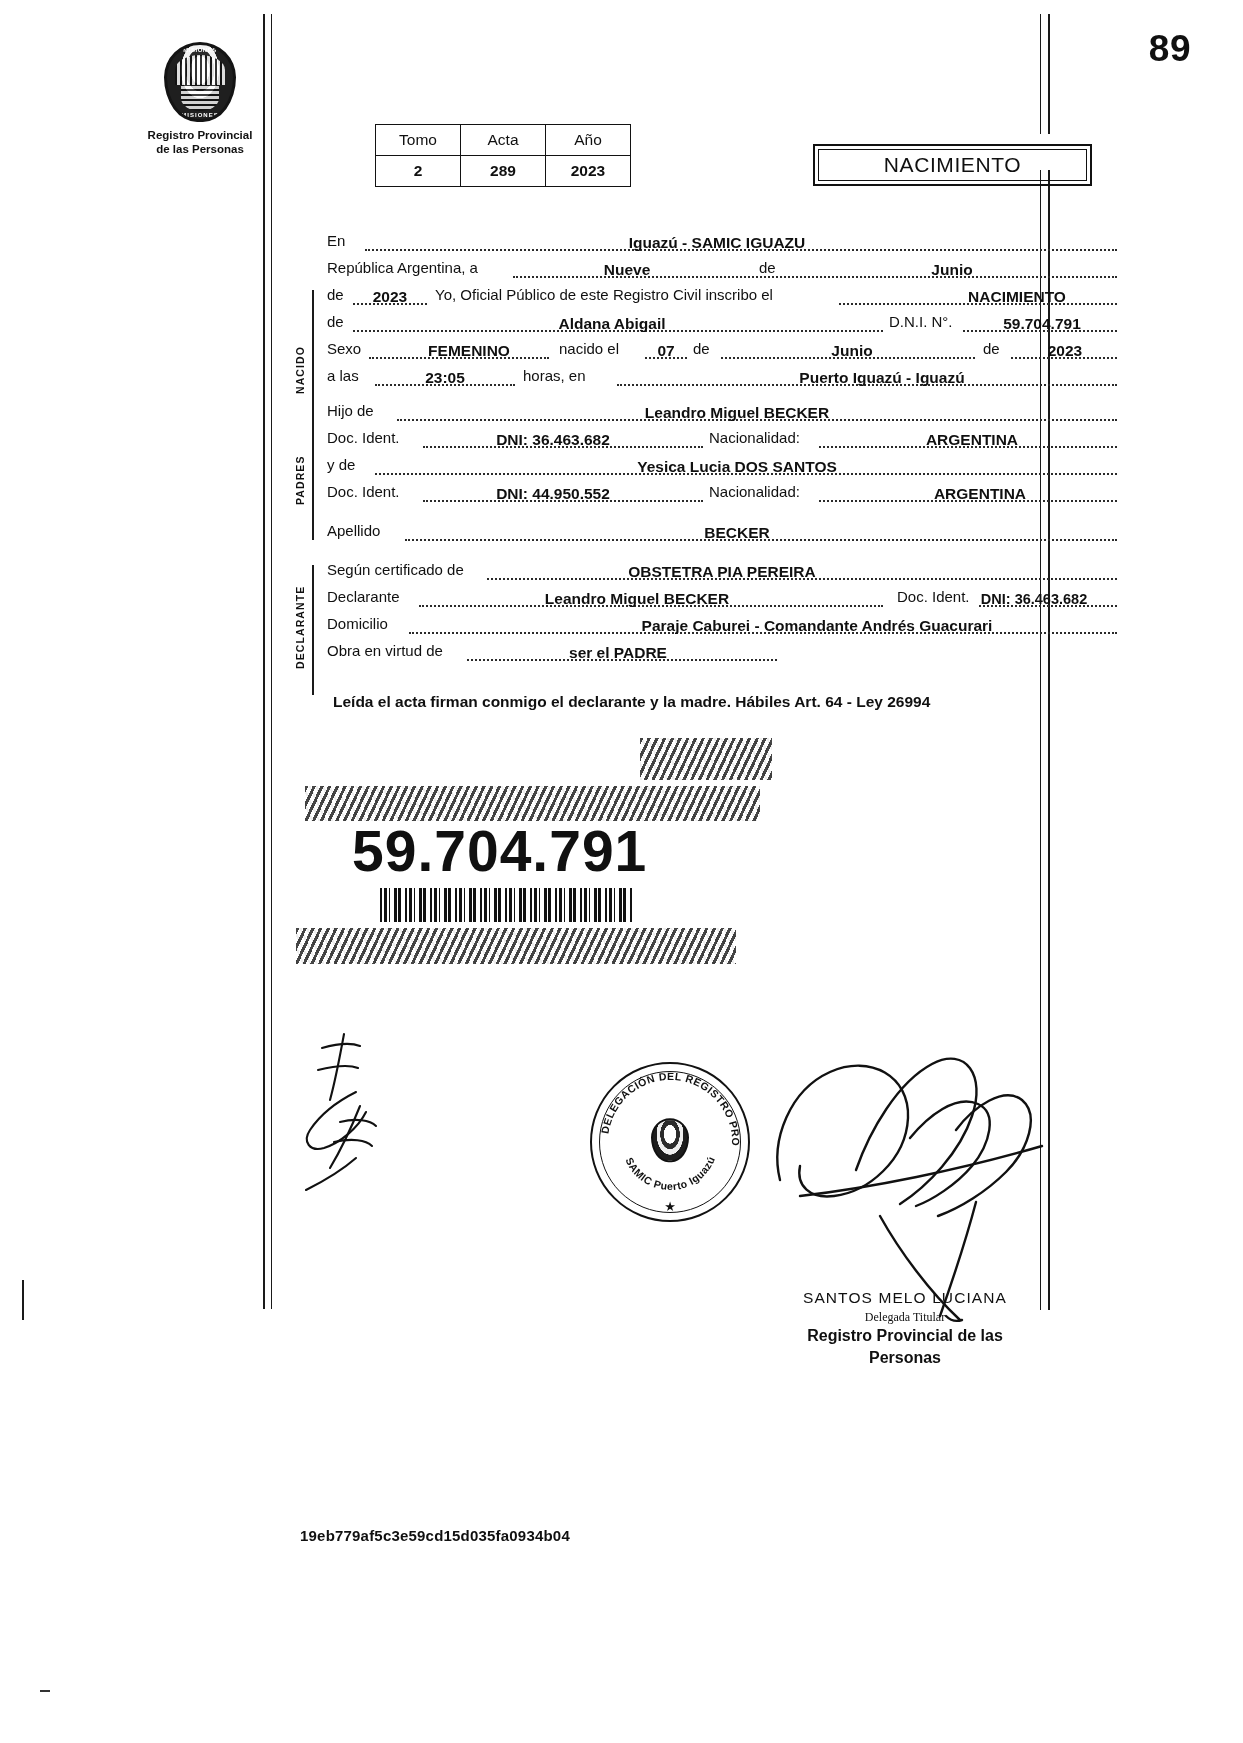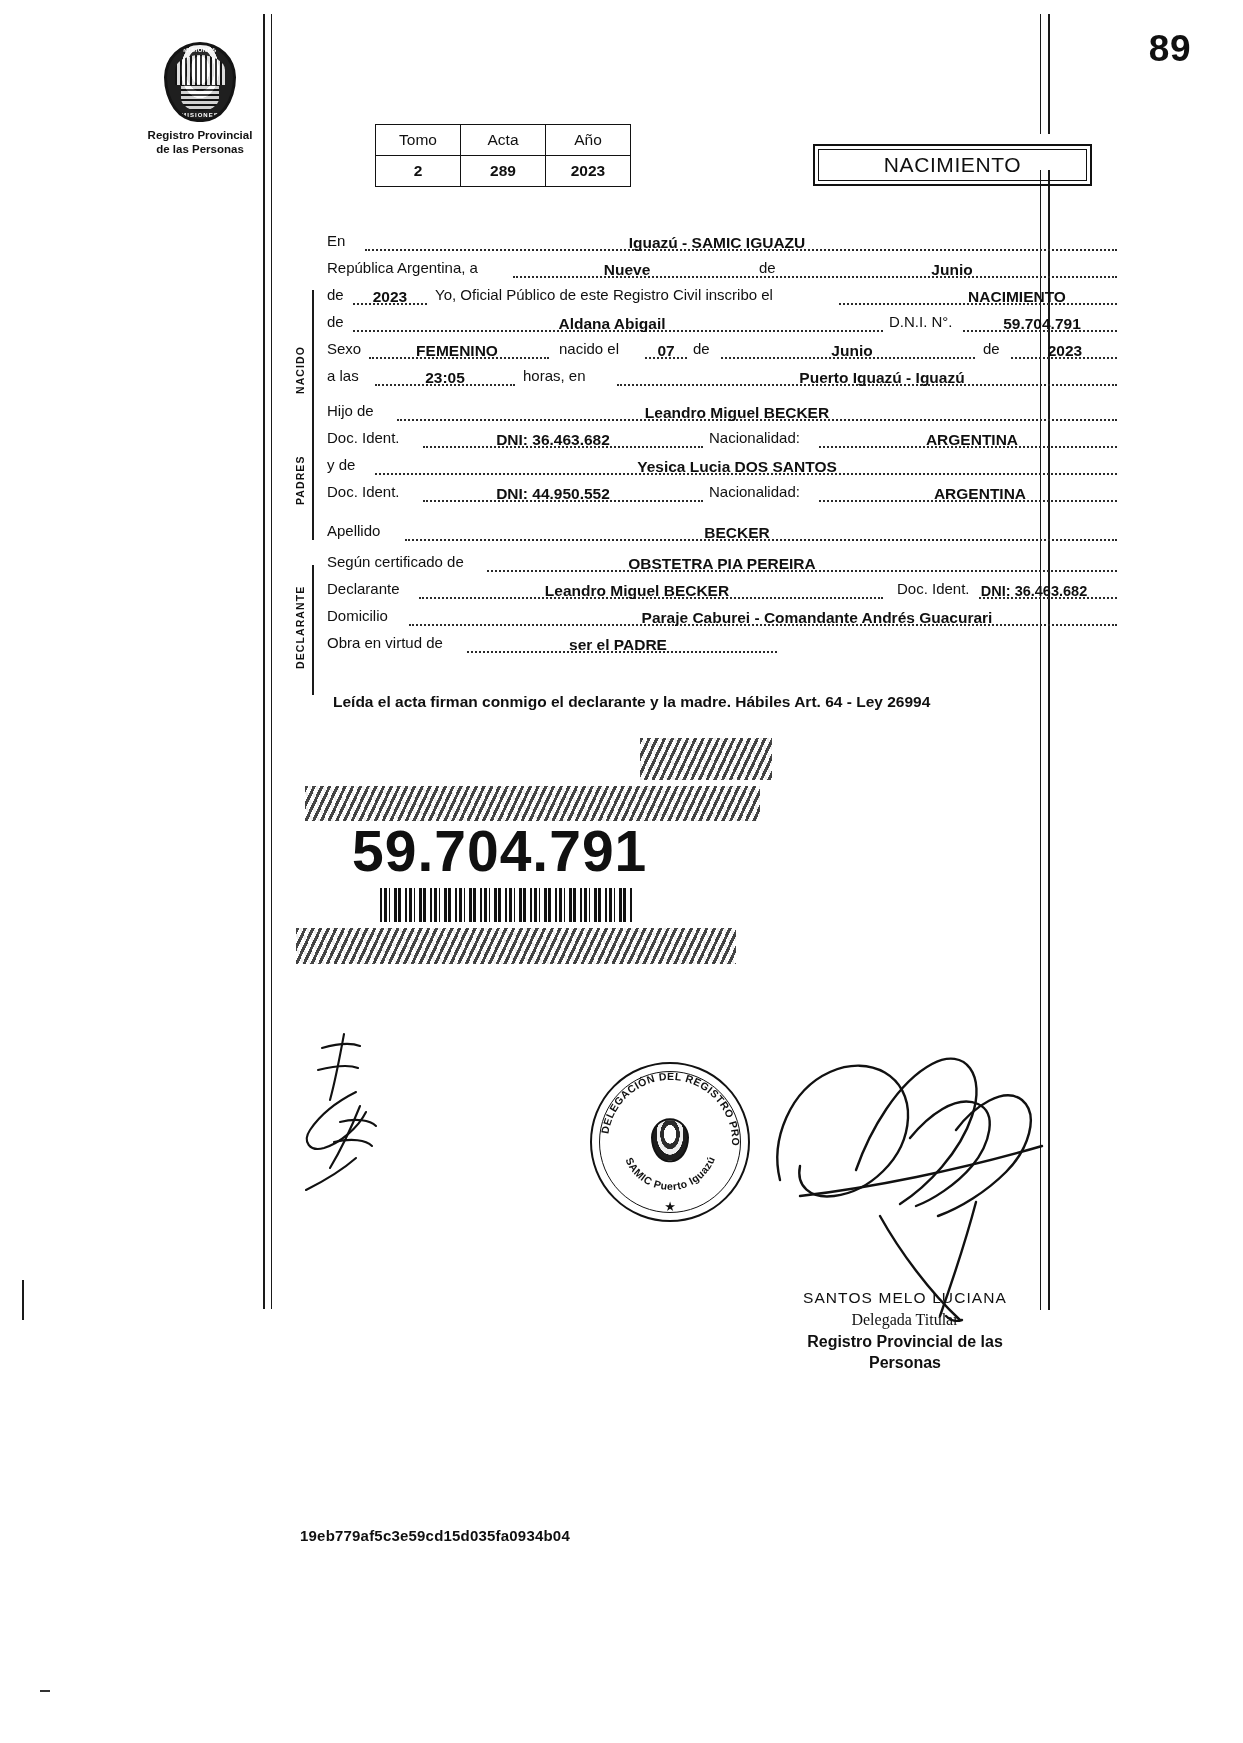--- a/index.html
+++ b/index.html
@@ -175,21 +175,21 @@
     position:absolute;left:50%;bottom:8px;transform:translateX(-50%);
     font-size:13px;
   }
 
   
   .signer{
     position:absolute;left:780px;top:1288px;width:250px;text-align:center;
     line-height:1.35;
   }
   .signer .nm{font-size:15.5px;letter-spacing:1.1px;}
-  .signer .r1{font-size:16px;font-family:"Liberation Serif", serif;}
+  .signer .r1{font-size:12px;font-family:"Liberation Serif", serif;}
   .signer .r2{font-size:16px;font-weight:700;}
 
   
   .hash{
     position:absolute;left:300px;top:1527px;
     font-size:15px;font-weight:700;letter-spacing:.2px;
   }
 </style>
 </head>
 <body>
@@ -278,21 +278,21 @@
       <span class="dots" style="left:26px;width:530px;"></span>
       <span class="val" style="left:120px;width:330px;">Aldana Abigail</span>
       <span class="lbl" style="left:562px;">D.N.I. N°.</span>
       <span class="dots" style="left:636px;right:0;"></span>
       <span class="val" style="left:640px;width:150px;">59.704.791</span>
     </div>
 
     <div class="row">
       <span class="lbl">Sexo</span>
       <span class="dots" style="left:42px;width:180px;"></span>
-      <span class="val" style="left:40px;width:180px;">FEMENINO</span>
+      <span class="val" style="left:52px;width:180px;">FEMENINO</span>
       <span class="lbl" style="left:232px;text-align:center;">nacido el</span>
       <span class="dots" style="left:318px;width:42px;"></span>
       <span class="val" style="left:318px;width:42px;">07</span>
       <span class="lbl" style="left:366px;">de</span>
       <span class="dots" style="left:394px;width:254px;"></span>
       <span class="val" style="left:430px;width:190px;">Junio</span>
       <span class="lbl" style="left:656px;">de</span>
       <span class="dots" style="left:684px;right:0;"></span>
       <span class="val" style="left:686px;width:104px;">2023</span>
     </div>
@@ -335,21 +335,21 @@
       <span class="dots" style="left:492px;right:0;"></span>
       <span class="val" style="left:528px;width:250px;">ARGENTINA</span>
     </div>
 
     <div class="row" style="margin-top:12px;">
       <span class="lbl">Apellido</span>
       <span class="dots" style="left:78px;right:0;"></span>
       <span class="val" style="left:280px;width:260px;">BECKER</span>
     </div>
 
-    <div class="row" style="margin-top:4px;">
+    <div class="row" style="margin-top:12px;">
       <span class="lbl">Según certificado de</span>
       <span class="dots" style="left:160px;right:0;"></span>
       <span class="val" style="left:220px;width:350px;">OBSTETRA PIA PEREIRA</span>
     </div>
 
     <div class="row">
       <span class="lbl">Declarante</span>
       <span class="dots" style="left:92px;width:464px;"></span>
       <span class="val" style="left:130px;width:360px;">Leandro Miguel BECKER</span>
       <span class="lbl" style="left:570px;">Doc. Ident.</span>

